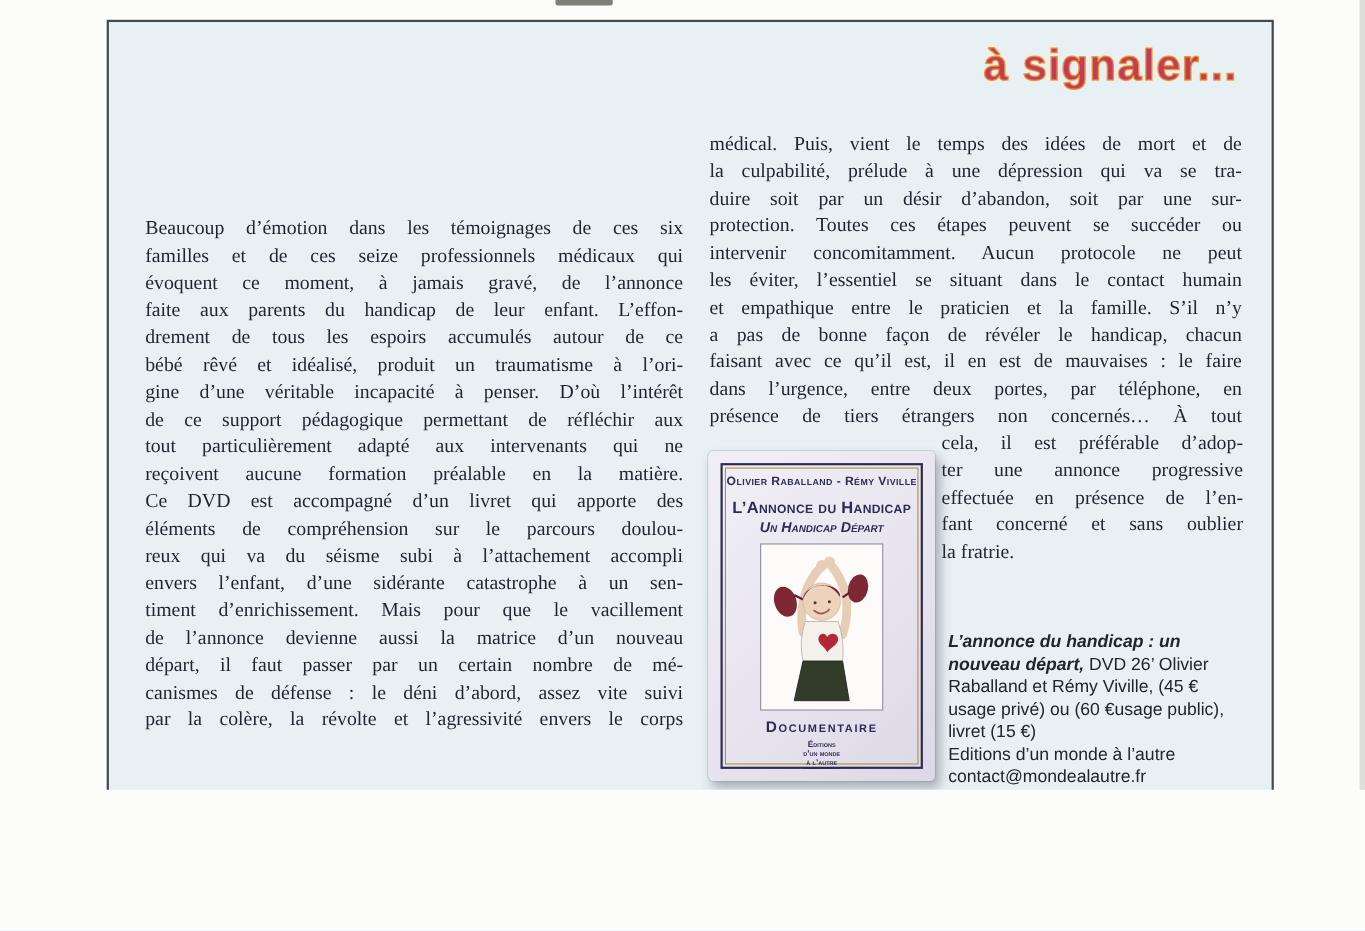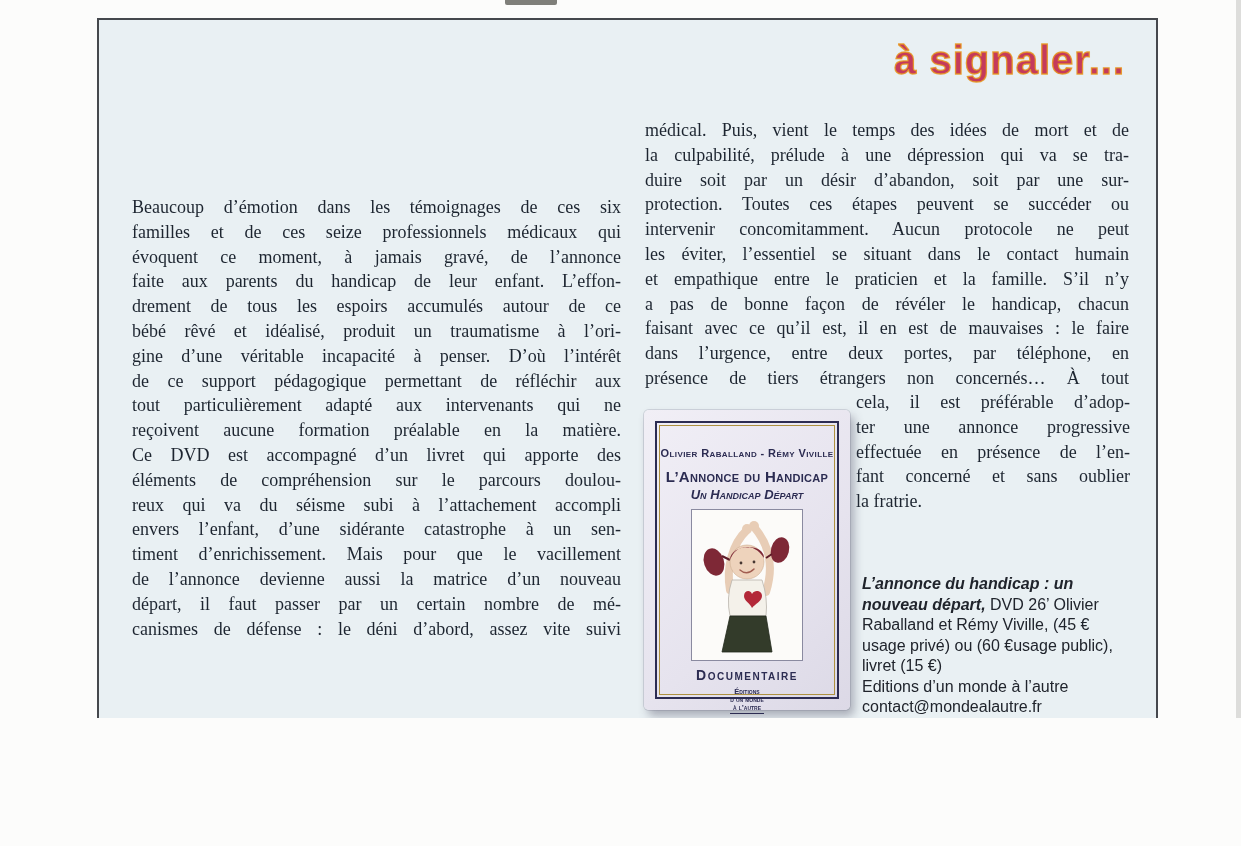--- a/index.html
+++ b/index.html
@@ -46,21 +46,21 @@
   
   .dvd-cover {
     position:absolute; left:545px; top:390px; width:206px; height:300px;
     background:linear-gradient(135deg,#f1eff6 0%,#e6e3ee 60%,#dcd9e6 100%);
     border-radius:5px; box-sizing:border-box; padding:11px;
     box-shadow:4px 6px 10px rgba(90,90,110,0.45), 0 0 0 1px rgba(150,150,170,0.3);
   }
   .dvd-frame { border:2px solid #2c2c52; height:100%; box-sizing:border-box; padding:2px; }
   .dvd-frame-inner {
     border:1px solid #ae9140; height:100%; box-sizing:border-box;
-    display:flex; flex-direction:column; align-items:center; padding:21px 4px 4px;
+    display:flex; flex-direction:column; align-items:center; padding:6px 4px 4px;
     color:#2c2c52;
   }
   .dvd-authors { font-variant:small-caps; font-weight:bold; font-size:11px; letter-spacing:0.4px; white-space:nowrap; }
   .dvd-rule { width:92%; height:1px; background:#2c2c52; margin:4px 0 5px; }
   .dvd-title { font-variant:small-caps; font-weight:bold; font-size:15px; letter-spacing:0.3px; white-space:nowrap; }
   .dvd-subtitle { font-variant:small-caps; font-style:italic; font-weight:bold; font-size:13px; margin-top:2px; white-space:nowrap; }
   .dvd-illustration {
     width:112px; height:152px; background:#fcfbf9; border:1px solid #8a8aa0;
     margin:7px 0 6px; box-sizing:border-box;
   }
@@ -118,20 +118,21 @@
         <div class="bodyline">tout particulièrement adapté aux intervenants qui ne</div>
         <div class="bodyline">reçoivent aucune formation préalable en la matière.</div>
         <div class="bodyline">Ce DVD est accompagné d’un livret qui apporte des</div>
         <div class="bodyline">éléments de compréhension sur le parcours doulou-</div>
         <div class="bodyline">reux qui va du séisme subi à l’attachement accompli</div>
         <div class="bodyline">envers l’enfant, d’une sidérante catastrophe à un sen-</div>
         <div class="bodyline">timent d’enrichissement. Mais pour que le vacillement</div>
         <div class="bodyline">de l’annonce devienne aussi la matrice d’un nouveau</div>
         <div class="bodyline">départ, il faut passer par un certain nombre de mé-</div>
         <div class="bodyline">canismes de défense : le déni d’abord, assez vite suivi</div>
+        <div class="bodyline">par la colère, la révolte et l’agressivité envers le corps</div>
       </div>
 
     <div class="bodycol right-col">
         <div class="bodyline">médical. Puis, vient le temps des idées de mort et de</div>
         <div class="bodyline">la culpabilité, prélude à une dépression qui va se tra-</div>
         <div class="bodyline">duire soit par un désir d’abandon, soit par une sur-</div>
         <div class="bodyline">protection. Toutes ces étapes peuvent se succéder ou</div>
         <div class="bodyline">intervenir concomitamment. Aucun protocole ne peut</div>
         <div class="bodyline">les éviter, l’essentiel se situant dans le contact humain</div>
         <div class="bodyline">et empathique entre le praticien et la famille. S’il n’y</div>

